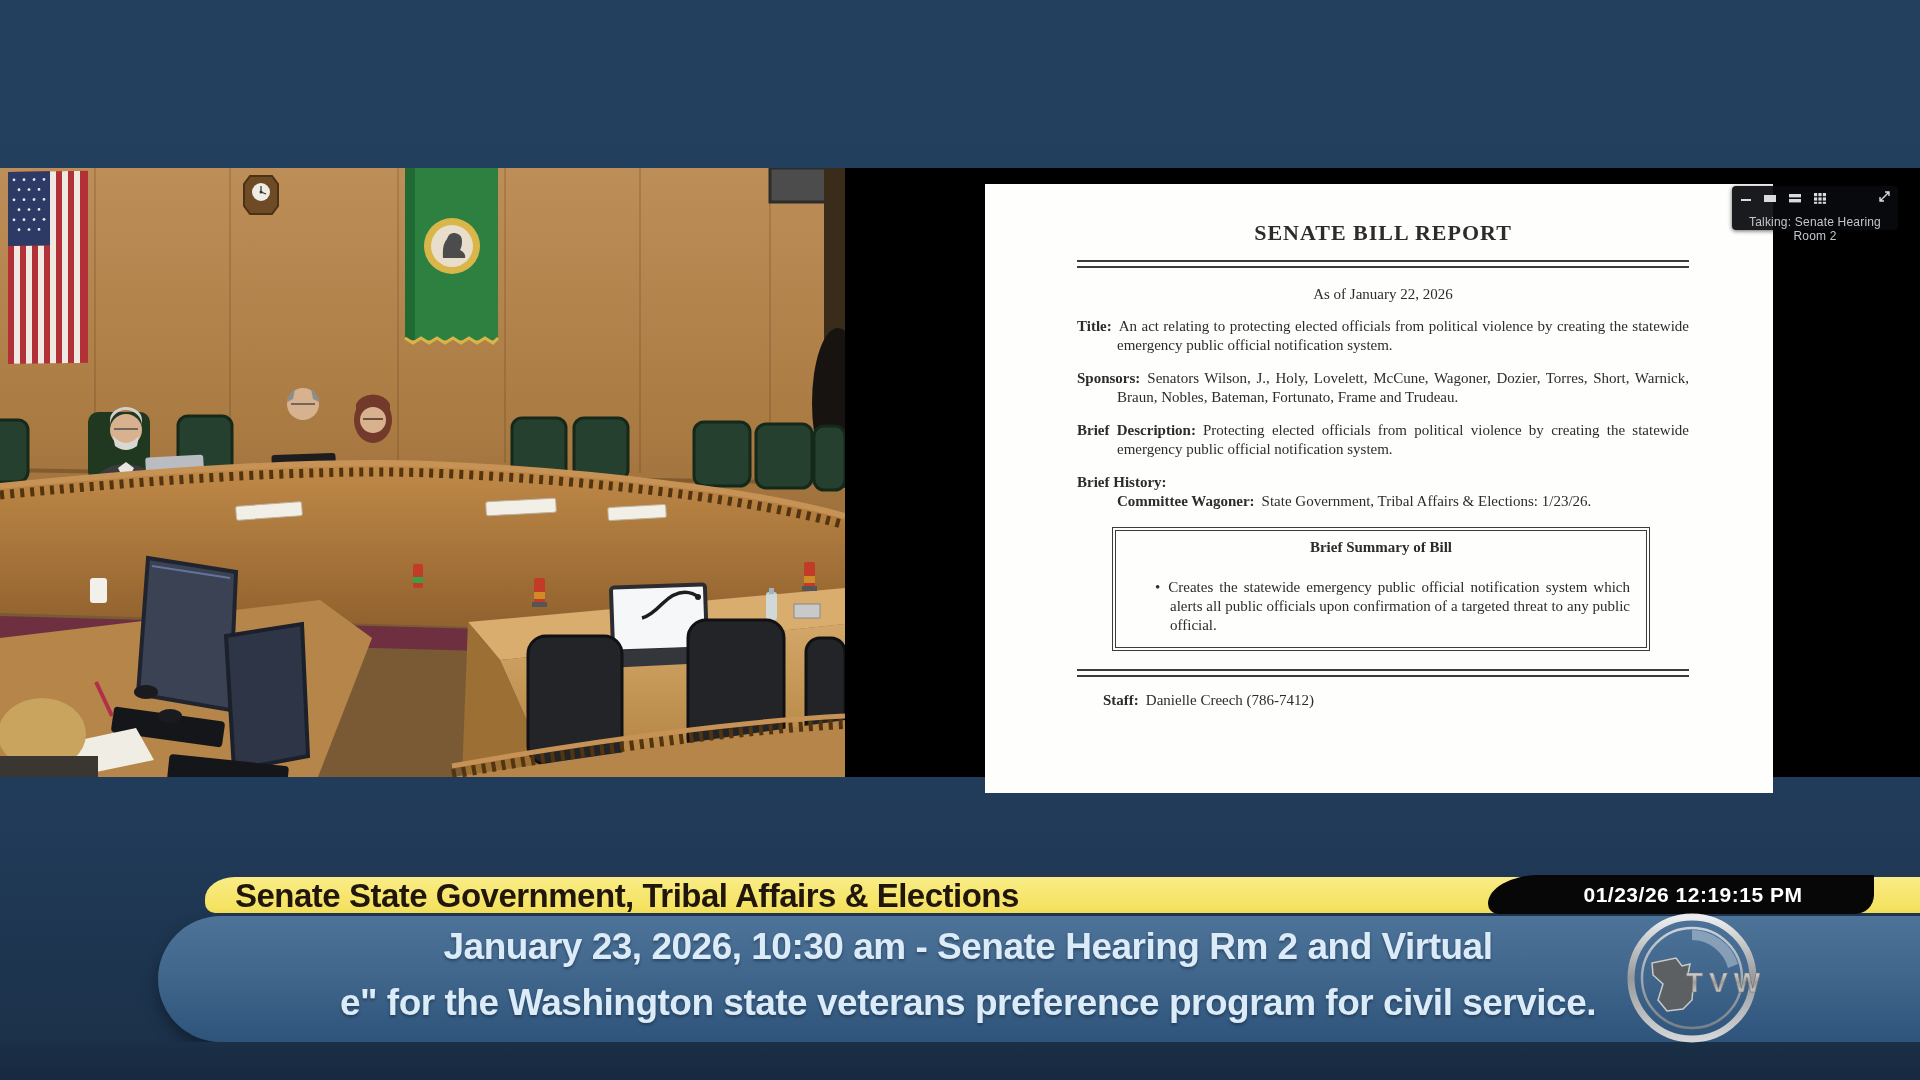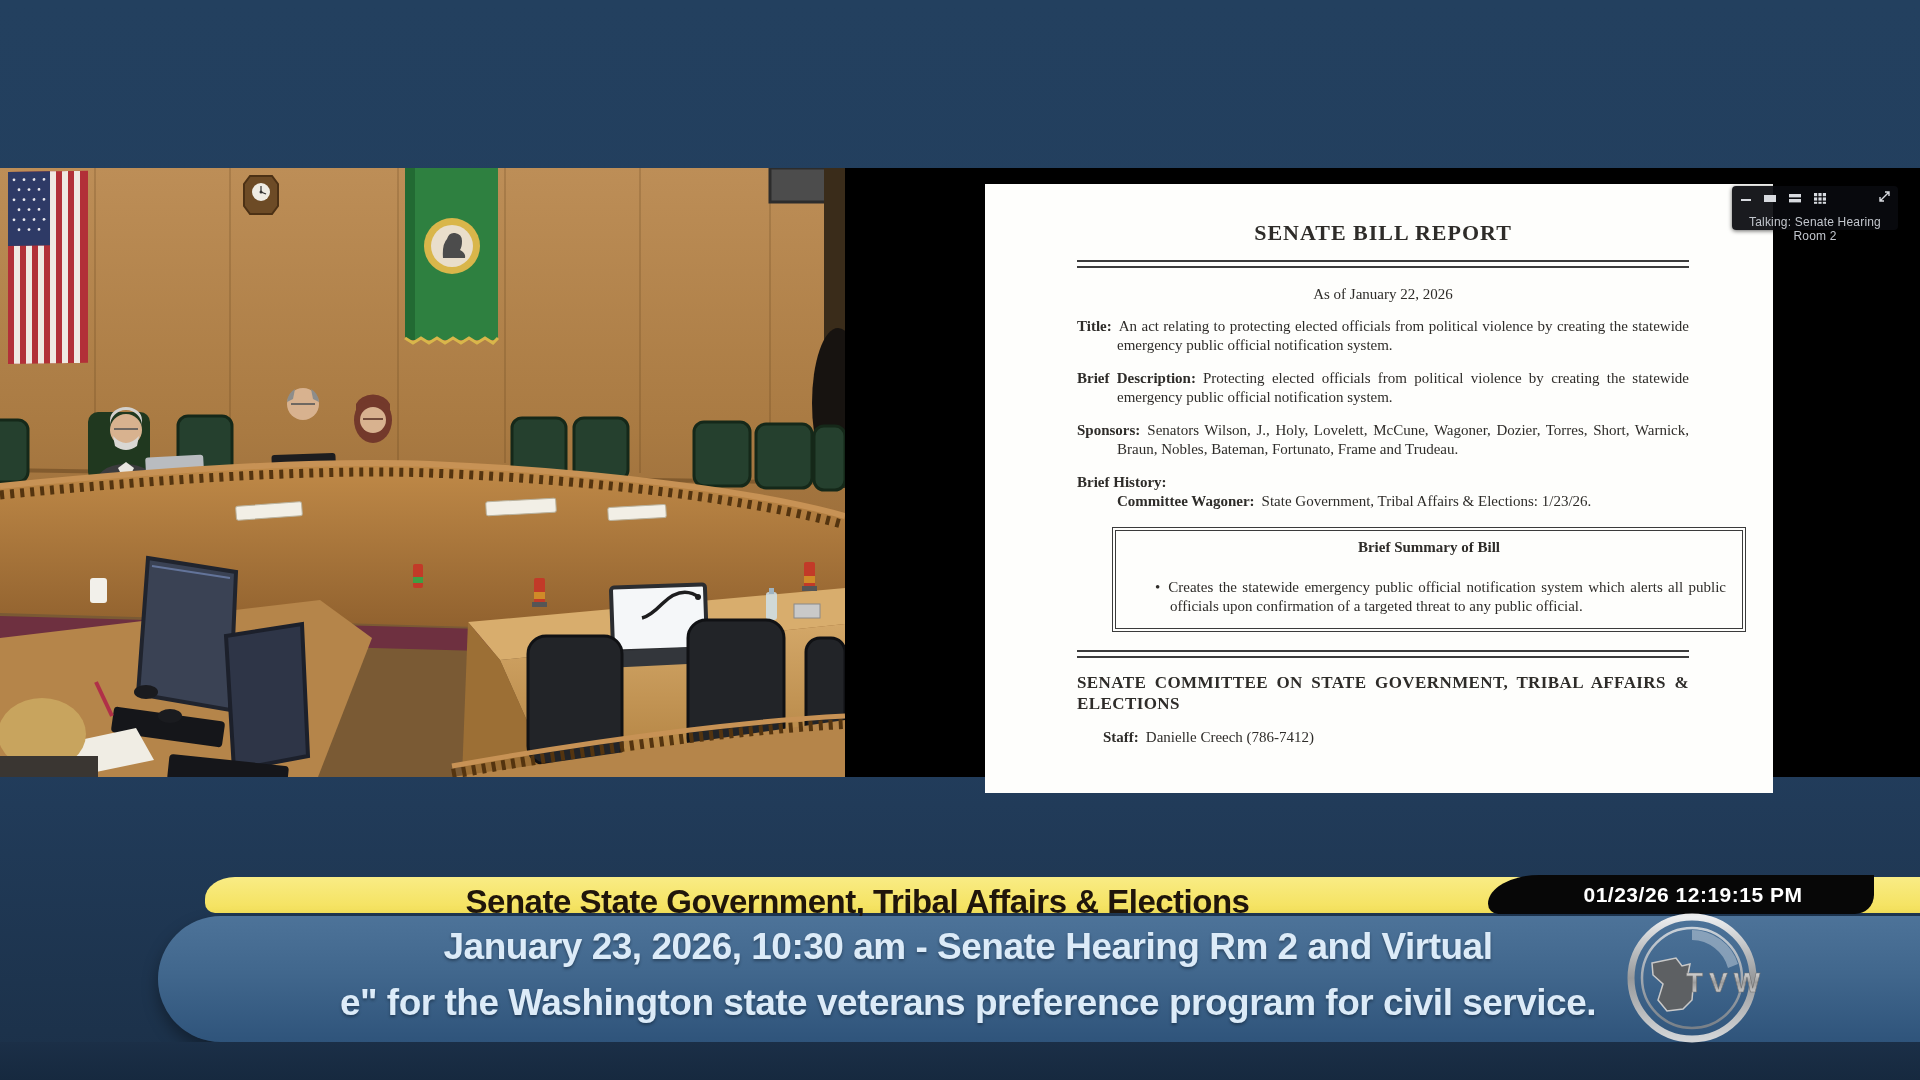--- a/index.html
+++ b/index.html
@@ -19,21 +19,21 @@
   }
   .doc-title{text-align:center;font-weight:bold;font-size:22px;letter-spacing:1px;margin-top:14px;}
   .doc-sub{text-align:center;font-weight:bold;font-size:20px;margin-top:8px;}
   .double-rule{height:4px;border-top:2px solid #3c3c3c;border-bottom:2px solid #3c3c3c;margin-top:14px;}
   .as-of{text-align:center;font-size:15px;margin-top:18px;}
   .para{font-size:15px;line-height:19px;margin-top:14px;text-align:justify;padding-left:40px;text-indent:-40px;}
   .para-flush{font-size:15px;line-height:19px;margin-top:14px;}
   .lbl{font-weight:bold;margin-right:7px;}
   .indent40{padding-left:40px;font-size:15px;line-height:19px;}
   .summary-box{
-    margin:16px 0 0 35px;width:634px;border:4px double #3b3b3b;
+    margin:16px 0 0 35px;width:538px;border:4px double #3b3b3b;
     padding:8px 16px 12px;box-sizing:border-box;
   }
   .summary-head{text-align:center;font-weight:bold;font-size:15px;}
   .summary-bullet{font-size:15px;line-height:19px;margin-top:22px;text-align:justify;padding-left:38px;text-indent:-15px;}
   .summary-bullet::before{content:"\2022";margin-right:8px;}
   .committee-heading{font-size:17px;font-weight:bold;line-height:21px;margin-top:14px;text-align:justify;letter-spacing:.4px;}
   .staff-block{margin-left:26px;}
   
   .talking-widget{
     position:absolute;left:1732px;top:186px;width:166px;height:44px;
@@ -44,21 +44,21 @@
   .tw-icons .ic{display:inline-flex;cursor:pointer;}
   .tw-expand{position:absolute;right:6px;top:3px;}
   .tw-label{position:absolute;left:0;right:0;top:29px;text-align:center;font-size:12px;letter-spacing:.2px;color:#c2c6cd;}
   
   .band-yellow{
     position:absolute;left:205px;top:877px;width:1715px;height:36px;
     background:linear-gradient(180deg,#f9ec85 0%,#f4e15b 100%);
     border-top-left-radius:30px 22px;border-bottom-left-radius:10px;
   }
   .band-yellow .label{
-    position:absolute;left:30px;right:440px;top:6px;line-height:37px;text-align:center;
+    position:absolute;left:30px;right:440px;top:0;line-height:37px;text-align:left;
     font-size:33px;font-weight:bold;color:#20160b;letter-spacing:-.5px;
   }
   .timestamp-capsule{
     position:absolute;left:1488px;top:875px;width:386px;height:39px;background:#070707;
     border-top-left-radius:70px 39px;border-bottom-left-radius:14px;border-bottom-right-radius:26px;
   }
   .timestamp-capsule .ts{
     position:absolute;left:40px;right:16px;top:0;line-height:39px;text-align:center;
     color:#fff;font-weight:bold;font-size:21px;letter-spacing:.5px;
   }
@@ -284,34 +284,33 @@
   </div>
 
   <div class="video-right">
     <div class="doc-page">
       <div class="doc-title">SENATE BILL REPORT</div>
       <div class="double-rule"></div>
       <div class="as-of">As of January 22, 2026</div>
 
       <div class="para"><span class="lbl">Title:</span><span>An act relating to protecting elected officials from political violence by creating the statewide emergency public official notification system.</span></div>
 
+      <div class="para"><span class="lbl">Sponsors:</span><span>Senators Wilson, J., Holy, Lovelett, McCune, Wagoner, Dozier, Torres, Short, Warnick, Braun, Nobles, Bateman, Fortunato, Frame and Trudeau.</span></div>
+
       <div class="para"><span class="lbl">Brief Description:</span><span>Protecting elected officials from political violence by creating the statewide emergency public official notification system.</span></div>
-
-      <div class="para"><span class="lbl">Sponsors:</span><span>Senators Wilson, J., Holy, Lovelett, McCune, Wagoner, Dozier, Torres, Short, Warnick, Braun, Nobles, Bateman, Fortunato, Frame and Trudeau.</span></div>
 
       <div class="para-flush"><span class="lbl">Brief History:</span></div>
       <div class="indent40"><span class="lbl">Committee Wagoner:</span><span>State Government, Tribal Affairs &amp; Elections: 1/23/26.</span></div>
 
       <div class="summary-box">
         <div class="summary-head">Brief Summary of Bill</div>
         <div class="summary-bullet">Creates the statewide emergency public official notification system which alerts all public officials upon confirmation of a targeted threat to any public official.</div>
       </div>
 
       <div class="double-rule" style="margin-top:18px;"></div>
-      <div class="committee-heading">SENATE COMMITTEE ON STATE GOVERNMENT, TRIBAL AFFAIRS &amp; ELECTIONS</div>
 
       <div class="para-flush staff-block"><span class="lbl">Staff:</span><span>Danielle Creech (786-7412)</span></div>
 
     </div>
   </div>
 
   <div class="talking-widget">
     <div class="tw-icons">
       <span class="ic">
           <svg width="12" height="12" viewBox="0 0 12 12">

